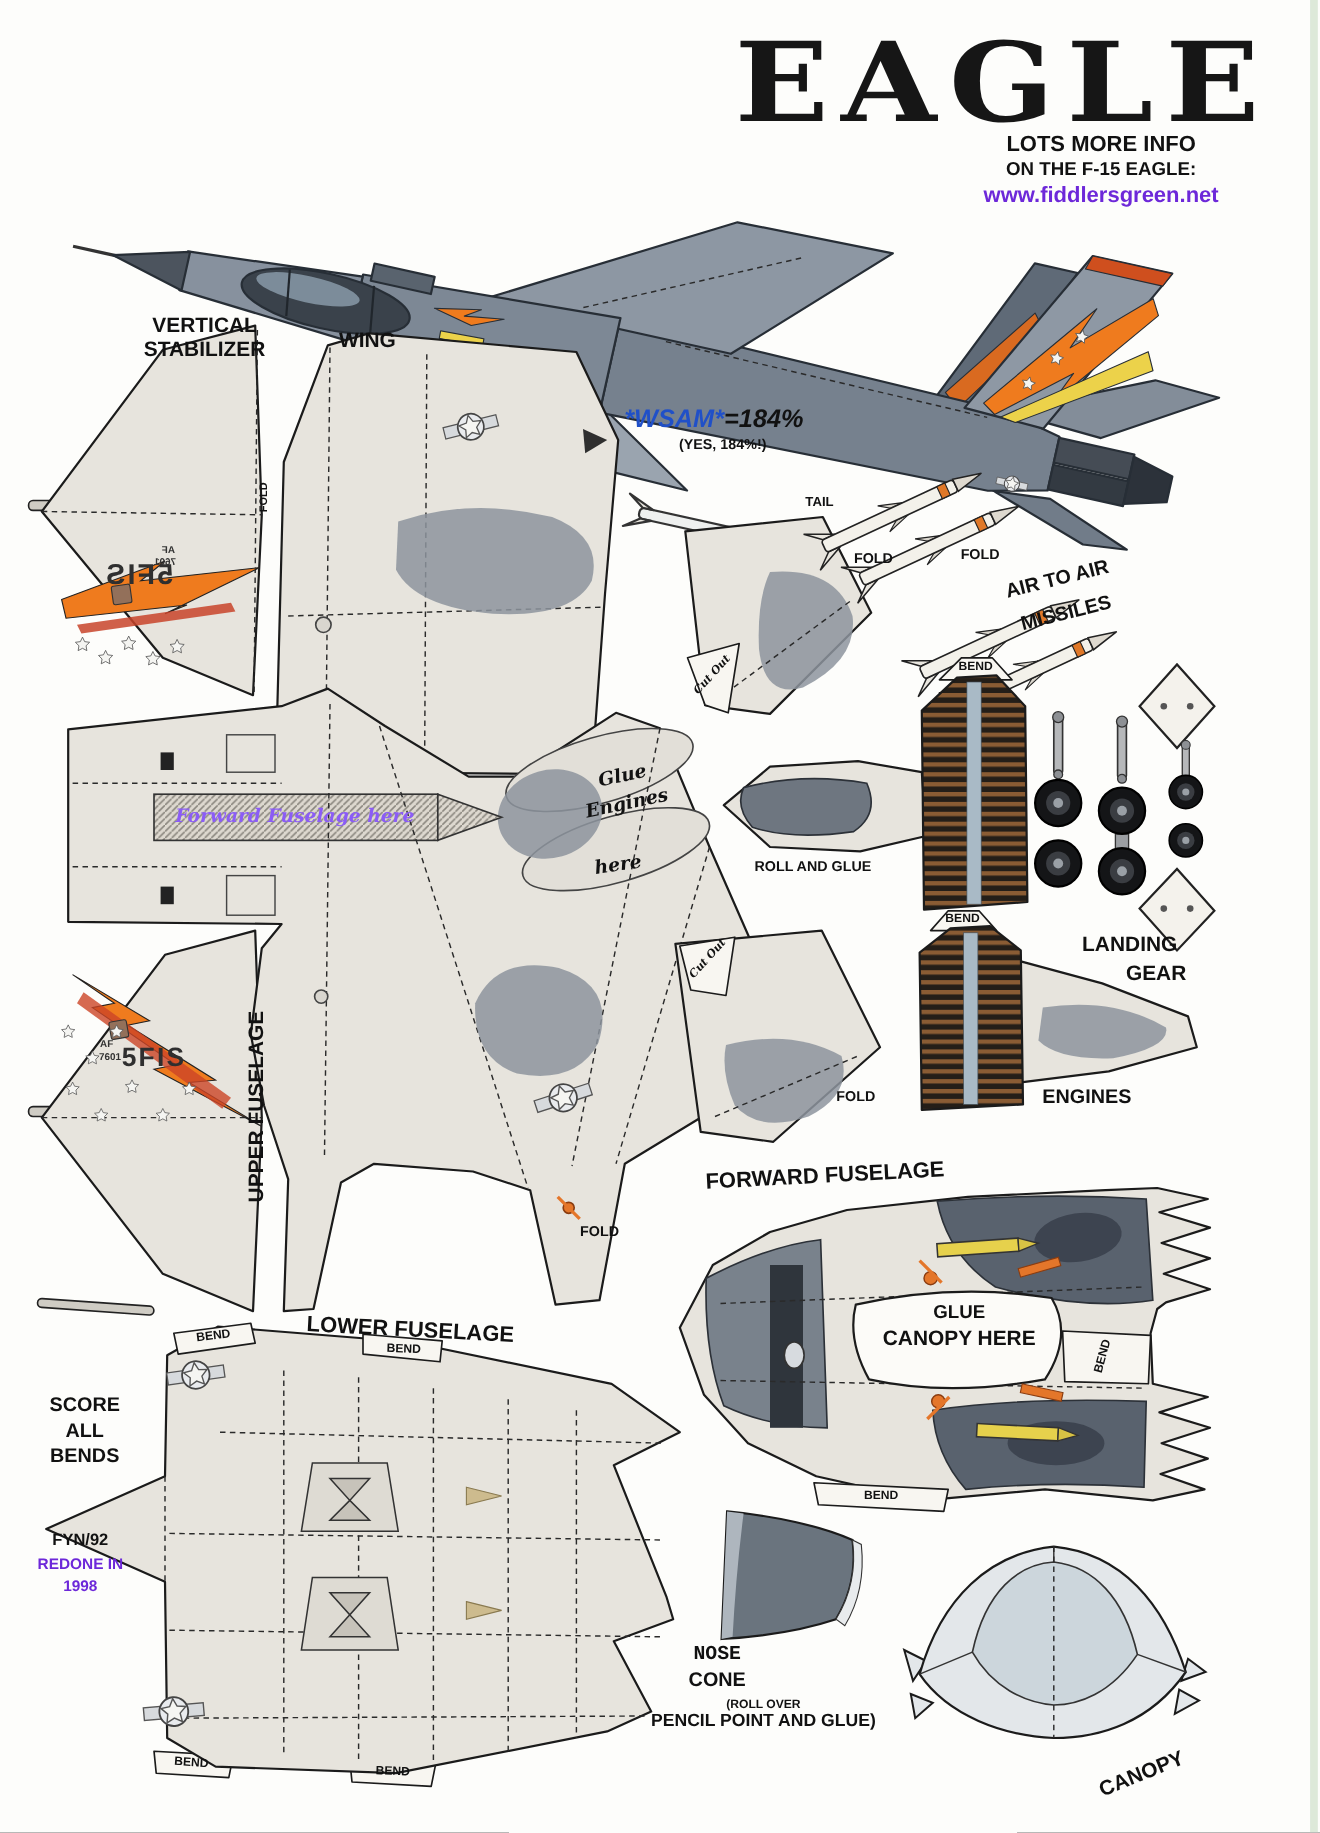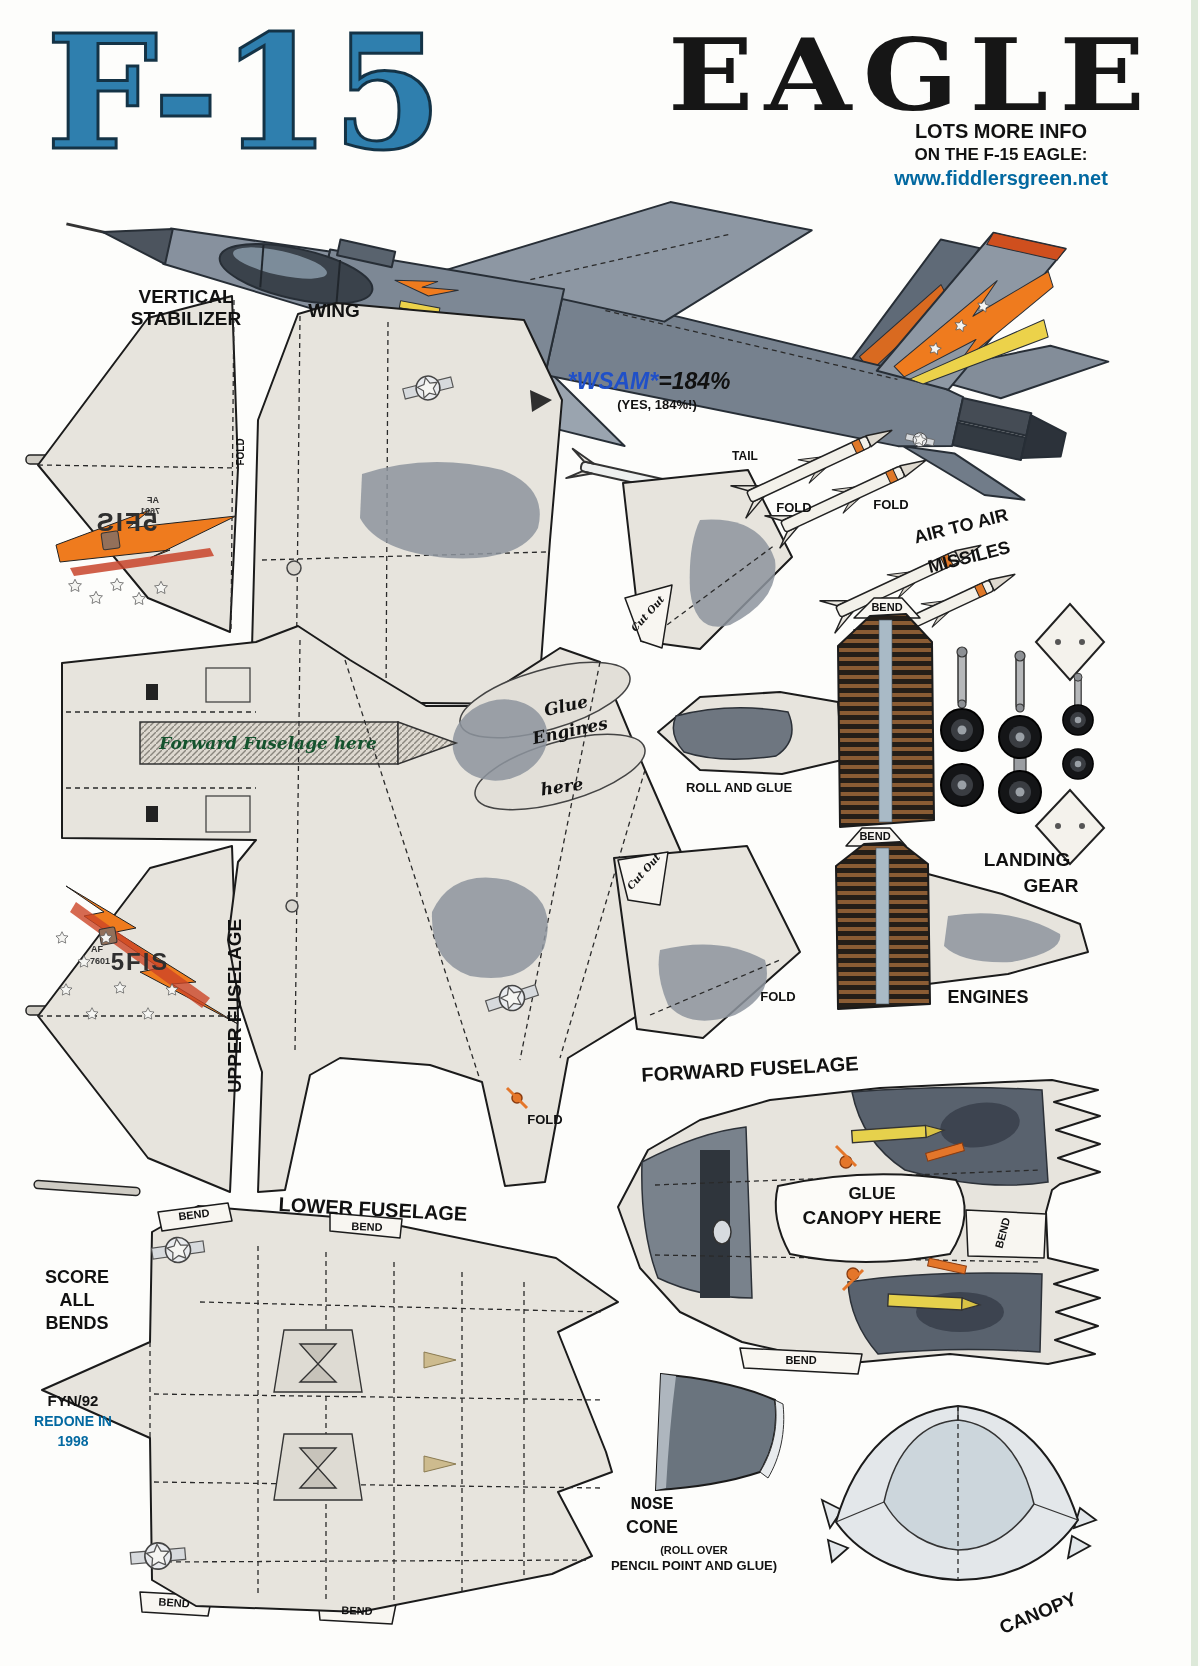--- a/index.html
+++ b/index.html
@@ -1,21 +1,21 @@
 <!DOCTYPE html>
 <html><head>
 <meta charset="utf-8">
 <style>
   html,body{margin:0;padding:0;background:#888;}
   .sheet{position:relative;width:1200px;height:1666px;background:#fdfdfb;overflow:hidden;
          font-family:"Liberation Sans",sans-serif;}
   .lbl{position:absolute;transform:translate(-50%,-50%);font-weight:bold;color:#111;
        white-space:nowrap;line-height:1;}
   .script{font-family:"DejaVu Serif",serif;font-style:italic;}
-  .blue{color:#0369a1;}
+  .blue{color:#6d28d9;}
   .title-f15{position:absolute;left:46px;top:0px;font-family:"DejaVu Serif",serif;font-weight:bold;
        font-size:158px;color:#2f7fae;-webkit-text-stroke:3px #143346;letter-spacing:2px;}
   .title-eagle{position:absolute;left:668px;top:16px;font-family:"DejaVu Serif",serif;font-weight:bold;
        font-size:100px;color:#161616;letter-spacing:10px;transform:scaleX(1.12);transform-origin:left;}
   svg{position:absolute;left:0;top:0;}
   .part{fill:#e7e4dd;stroke:#1b1b1b;stroke-width:2;stroke-linejoin:round;}
   .camo{fill:#8d949e;opacity:.85;stroke:none;}
   .dash{fill:none;stroke:#2a2a2a;stroke-width:1.3;stroke-dasharray:5 4;}
   .whiteflap{fill:#f8f6f1;stroke:#1b1b1b;stroke-width:1.5;stroke-linejoin:round;}
 </style>
@@ -300,21 +300,20 @@
     <polygon points="1080,1508 1096,1520 1074,1528" fill="#e3e7ea" stroke="#1b1b1b" stroke-width="1.8"></polygon>
     <path d="M836,1522 C856,1452 900,1412 958,1406 C1020,1412 1058,1458 1078,1520 C1046,1566 1000,1580 958,1580 C912,1578 862,1560 836,1522 Z" fill="#e3e7ea" stroke="#1b1b1b" stroke-width="2"></path>
     <path d="M884,1502 C896,1446 926,1422 958,1420 C994,1424 1022,1452 1034,1504 C1010,1540 980,1550 958,1550 C932,1548 902,1534 884,1502 Z" fill="#ccd6dc" stroke="#333" stroke-width="1.5"></path>
     <line x1="884" y1="1502" x2="836" y2="1522" stroke="#333" stroke-width="1.3"></line>
     <line x1="1034" y1="1504" x2="1078" y2="1520" stroke="#333" stroke-width="1.3"></line>
     <line x1="958" y1="1420" x2="958" y2="1406" stroke="#333" stroke-width="1.3"></line>
     <path class="dash" d="M958,1406 L958,1580"></path>
   </g>
 </svg>
 
-<div class="title-f15">F-15</div>
 <div class="title-eagle">EAGLE</div>
 
 <div class="lbl" style="left:1001px;top:131px;font-size:20px;">LOTS MORE INFO</div>
 <div class="lbl" style="left:1001px;top:154px;font-size:17px;">ON THE F-15 EAGLE:</div>
 <div class="lbl blue" style="left:1001px;top:178px;font-size:20px;">www.fiddlersgreen.net</div>
 
 <div class="lbl" style="left:649px;top:381px;font-size:23px;font-style:italic;"><span style="color:#2050c8;">*WSAM*</span><span>=184%</span></div>
 <div class="lbl" style="left:657px;top:404px;font-size:13px;">(YES, 184%!)</div>
 
 <div class="lbl" style="left:186px;top:296px;font-size:19px;">VERTICAL</div>
@@ -325,24 +324,24 @@
 <div class="lbl" style="left:969px;top:557px;font-size:18px;transform:translate(-50%,-50%) rotate(-14deg);">MISSILES</div>
 <div class="lbl" style="left:1027px;top:859px;font-size:19px;">LANDING</div>
 <div class="lbl" style="left:1027px;top:885px;font-size:19px;margin-left:24px;">GEAR</div>
 <div class="lbl" style="left:988px;top:997px;font-size:18px;">ENGINES</div>
 <div class="lbl" style="left:234px;top:1006px;font-size:19px;transform:translate(-50%,-50%) rotate(-90deg);">UPPER FUSELAGE</div>
 <div class="lbl" style="left:750px;top:1069px;font-size:20px;transform:translate(-50%,-50%) rotate(-3deg);">FORWARD FUSELAGE</div>
 <div class="lbl" style="left:373px;top:1209px;font-size:20px;transform:translate(-50%,-50%) rotate(3deg);">LOWER FUSELAGE</div>
 <div class="lbl" style="left:652px;top:1504px;font-size:18px;font-family:Liberation Mono, monospace;">NOSE</div>
 <div class="lbl" style="left:652px;top:1527px;font-size:18px;">CONE</div>
 <div class="lbl" style="left:694px;top:1550px;font-size:11px;">(ROLL OVER</div>
-<div class="lbl" style="left:694px;top:1565px;font-size:13px;">PENCIL POINT AND GLUE)</div>
+<div class="lbl" style="left:694px;top:1565px;font-size:16px;">PENCIL POINT AND GLUE)</div>
 <div class="lbl" style="left:1038px;top:1613px;font-size:19px;transform:translate(-50%,-50%) rotate(-22deg);">CANOPY</div>
 
-<div class="lbl script" style="left:268px;top:743px;font-size:17px;color:#14532d;">Forward Fuselage here</div>
+<div class="lbl script" style="left:268px;top:743px;font-size:17px;color:#8b5cf6;">Forward Fuselage here</div>
 <div class="lbl script" style="left:566px;top:706px;font-size:17px;transform:translate(-50%,-50%) rotate(-12deg);">Glue</div>
 <div class="lbl script" style="left:570px;top:731px;font-size:17px;transform:translate(-50%,-50%) rotate(-12deg);">Engines</div>
 <div class="lbl script" style="left:562px;top:787px;font-size:17px;transform:translate(-50%,-50%) rotate(-8deg);">here</div>
 <div class="lbl" style="left:739px;top:787px;font-size:13px;">ROLL  AND GLUE</div>
 <div class="lbl" style="left:872px;top:1193px;font-size:17px;">GLUE</div>
 <div class="lbl" style="left:872px;top:1217px;font-size:19px;">CANOPY HERE</div>
 <div class="lbl" style="left:77px;top:1277px;font-size:18px;">SCORE</div>
 <div class="lbl" style="left:77px;top:1300px;font-size:18px;">ALL</div>
 <div class="lbl" style="left:77px;top:1323px;font-size:18px;">BENDS</div>
 <div class="lbl" style="left:73px;top:1400px;font-size:15px;">FYN/92</div>

